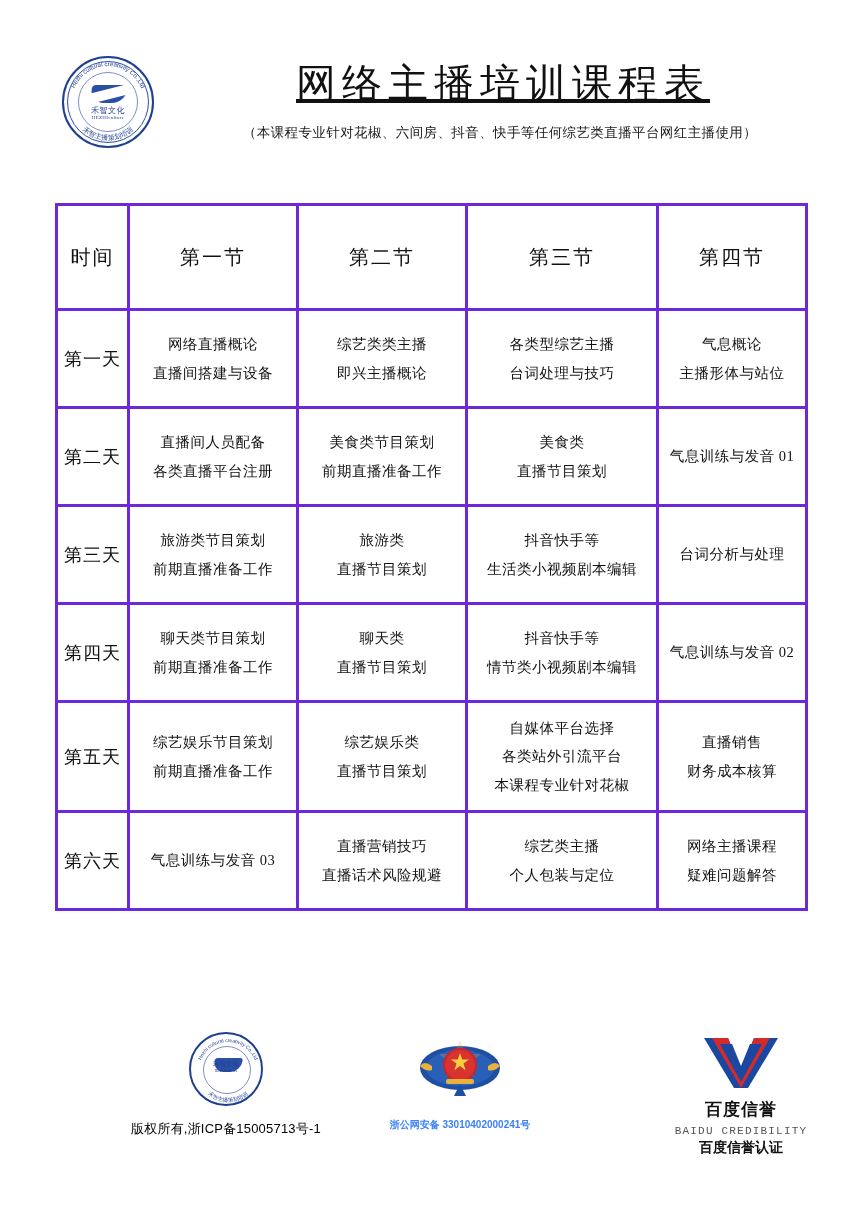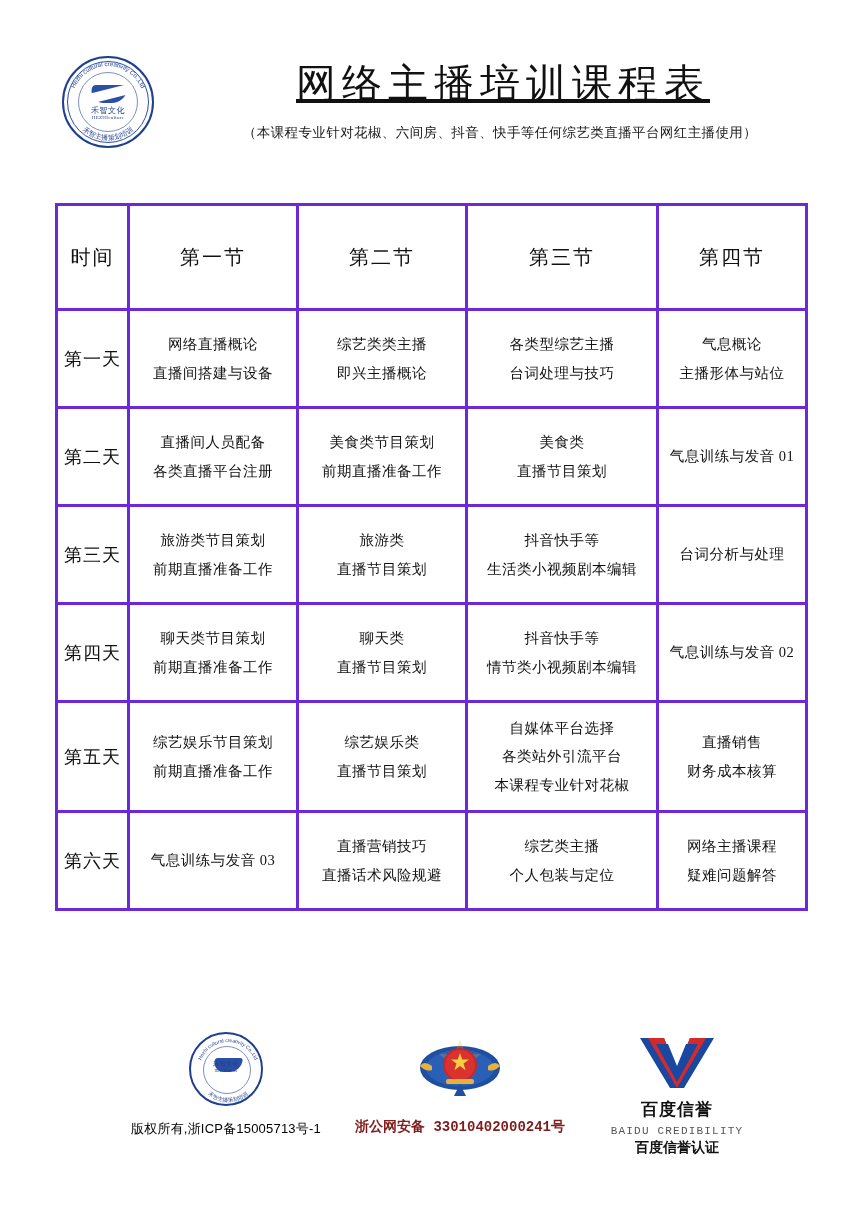--- a/index.html
+++ b/index.html
@@ -223,28 +223,28 @@
   }
 
   
   .f2 { left: 330px; top: 10px; width: 260px; }
   .f2 .police {
     width: 84px; height: 70px;
     margin: 0 auto 16px auto;
     position: relative;
   }
   .f2 .caption {
-    font-size: 14px;
+    font-size: 10px;
     font-weight: bold;
-    color: #7f1d1d;
-    font-family: Liberation Mono, monospace;
-  }
-
-  
-  .f3 { left: 572px; top: 14px; width: 210px; }
+    color: #3b82f6;
+    font-family: Liberation Sans, sans-serif;
+  }
+
+  
+  .f3 { left: 636px; top: 14px; width: 210px; }
   .f3 .vmark {
     width: 78px; height: 54px;
     margin: 0 auto 8px auto;
     position: relative;
   }
   .f3 .b-title {
     font-size: 17px;
     font-weight: bold;
     color: #111;
     font-family: "Liberation Sans", sans-serif;

